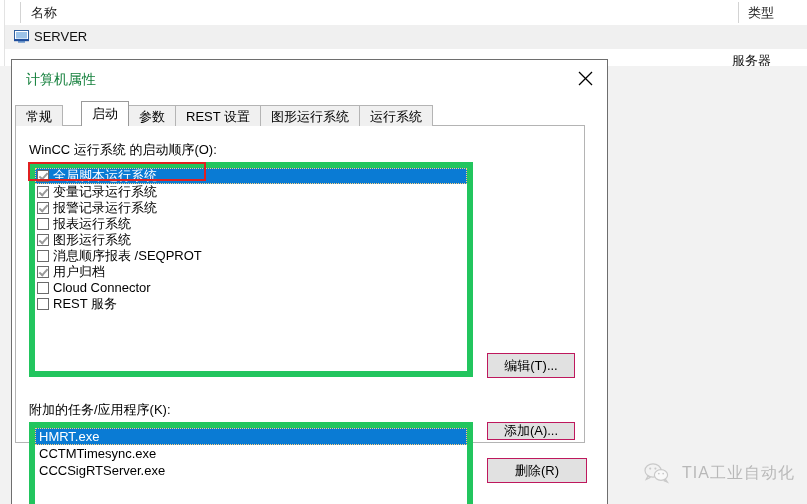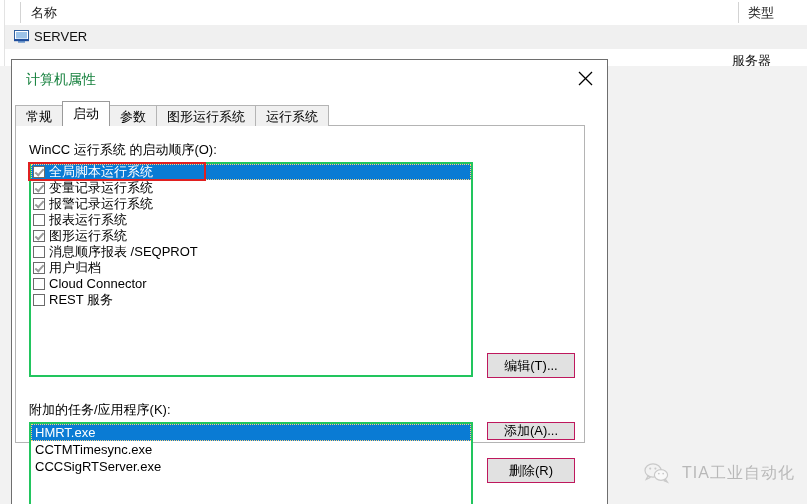--- a/index.html
+++ b/index.html
@@ -147,20 +147,21 @@
     cursor: default;
   }
   .tab.active {
     background: #ffffff;
     height: 25px;
     line-height: 24px;
     border-color: #9a9a9a;
     position: relative;
     z-index: 3;
     margin-top: -4px;
+    margin-left: 19px;
   }
 
   .tab-page {
     position: absolute;
     left: 15px;
     top: 125px;
     width: 570px;
     height: 318px;
     background: #ffffff;
     border: 1px solid #b4b4b4;
@@ -173,21 +174,21 @@
     position: absolute;
     font-size: 13px;
     color: #000;
     white-space: nowrap;
   }
 
   
   .listbox {
     position: absolute;
     background: #ffffff;
-    border: 2px solid #22c55e;
+    border: 6px solid #22c55e;
     box-sizing: border-box;
     overflow: hidden;
   }
   .lb-startup {
     left: 29px;
     top: 162px;
     width: 444px;
     height: 215px;
   }
   .lb-tasks {
@@ -252,21 +253,21 @@
     text-align: center;
     box-sizing: border-box;
     cursor: default;
     display: flex;
     align-items: center;
     justify-content: center;
     white-space: nowrap;
   }
   .btn-edit  { left: 487px; top: 353px; width: 88px; height: 25px; }
   .btn-add   { left: 487px; top: 422px; width: 88px; height: 18px; }
-  .btn-del   { left: 487px; top: 458px; width: 88px; height: 25px; }
+  .btn-del   { left: 487px; top: 458px; width: 100px; height: 25px; }
 
   
   .annot-rect {
     position: absolute;
     left: 28px;
     top: 162px;
     width: 178px;
     height: 19px;
     border: 2px solid #e02020;
     box-sizing: border-box;
@@ -360,20 +361,21 @@
       </div>
     </div>
   </div>
 
   <div class="tab-page"></div>
 
   <div class="tab-strip">
     <div class="tab">常规</div>
     <div class="tab active">启动</div>
     <div class="tab">参数</div>
+    <div class="tab">REST 设置</div>
     <div class="tab">图形运行系统</div>
     <div class="tab">运行系统</div>
   </div>
 
   <div class="field-label" style="left:29px; top:141px;">WinCC 运行系统 的启动顺序(O):</div>
 
   <div class="listbox lb-startup">
     <div class="lb-item selected">
       <span class="cb checked"></span>
       <span class="lbl">全局脚本运行系统</span>

